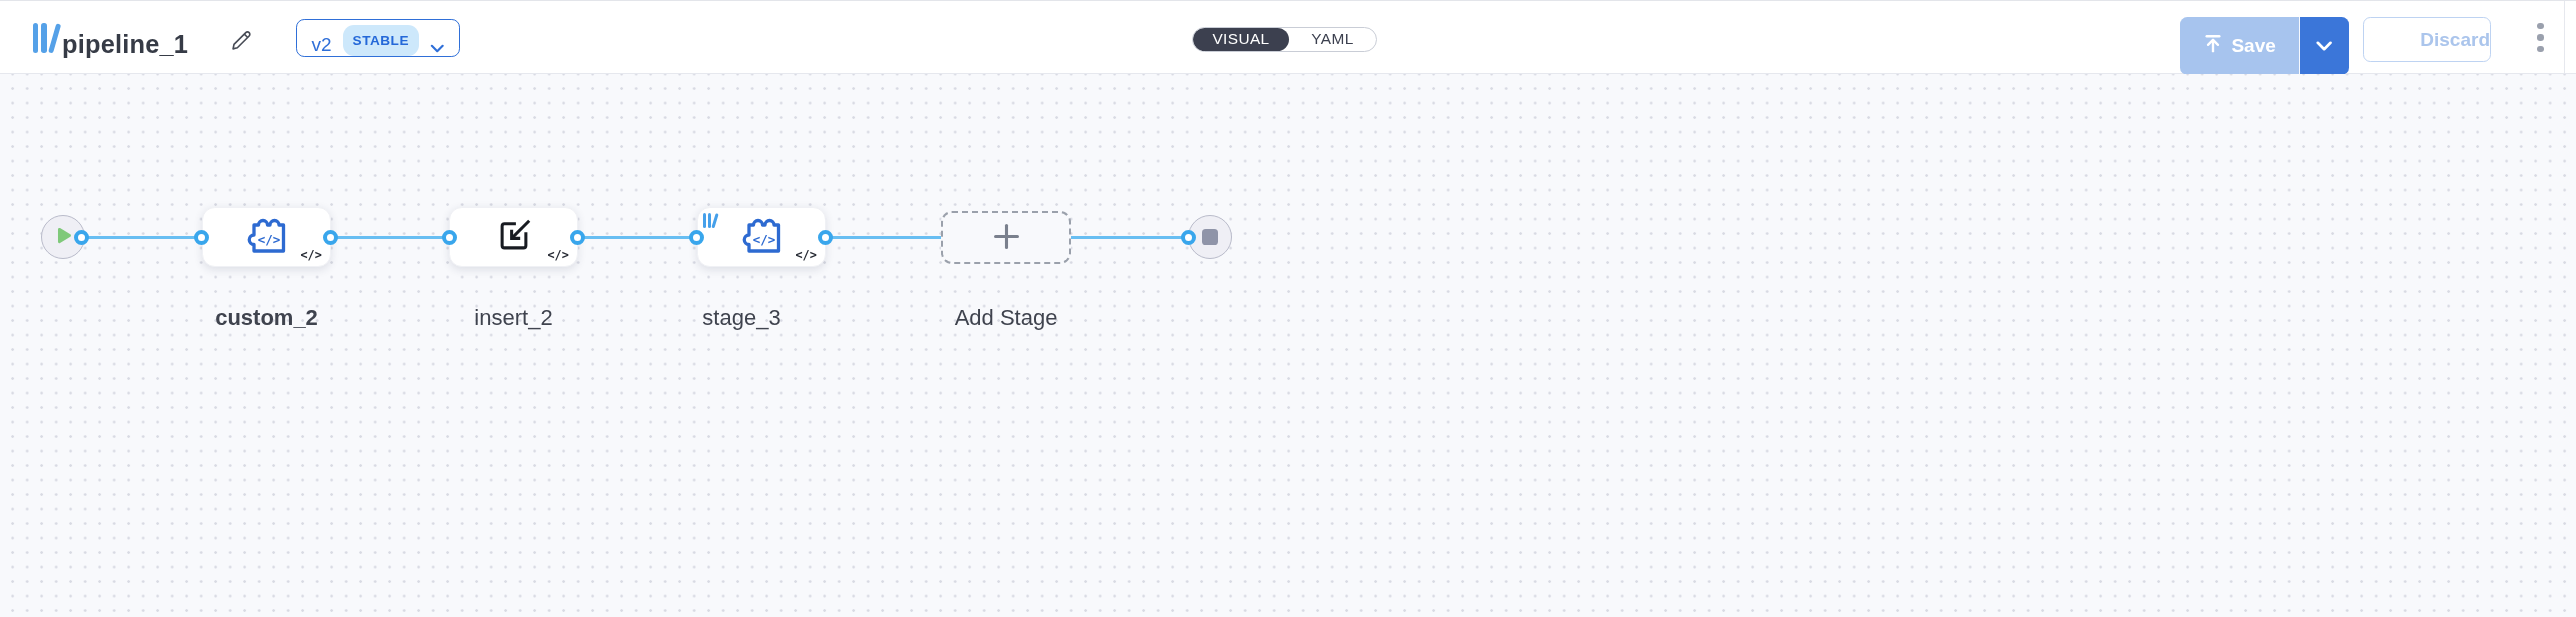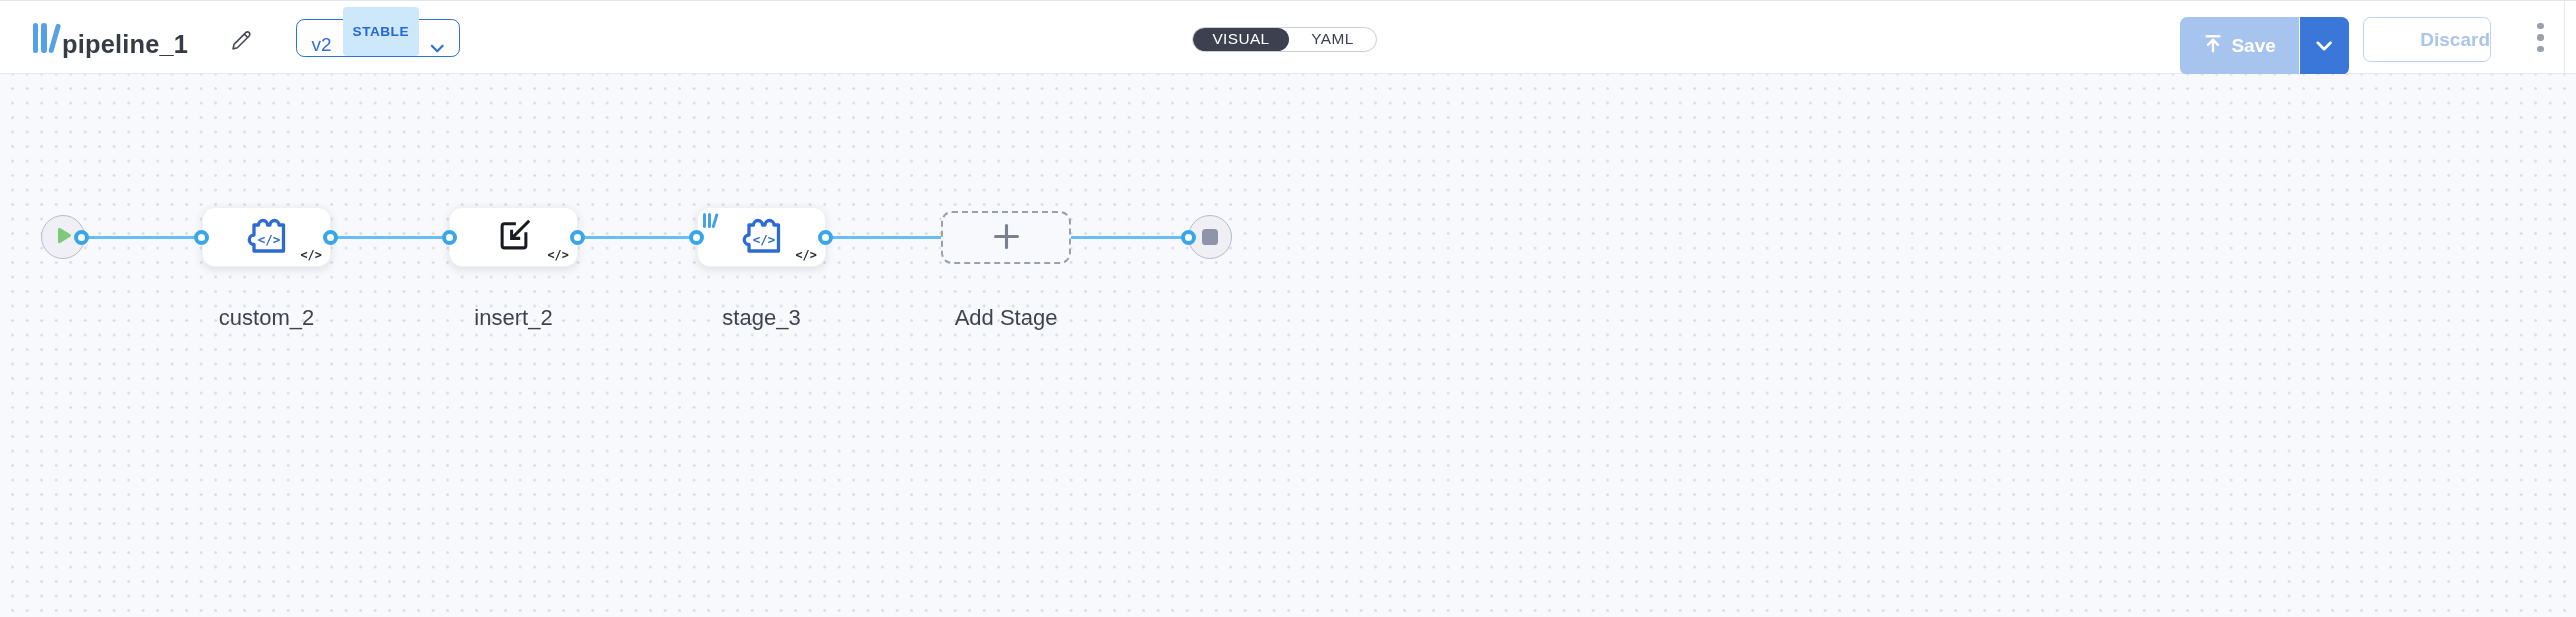--- a/index.html
+++ b/index.html
@@ -20,21 +20,21 @@
   .page-title { position:absolute; left:62px; top:0; height:86px; display:flex; align-items:center;
     font-size:25.4px; font-weight:bold; color:var(--title-color,#363b46); letter-spacing:0.2px; }
 
   .edit-btn { position:absolute; left:227px; top:23px; width:29px; height:29px;
     display:flex; align-items:center; justify-content:center; background:none; border:none; cursor:pointer; }
 
   .version { position:absolute; left:296px; top:18px; height:38px; display:inline-flex; align-items:flex-end;
     gap:11px; padding:0 14.5px; border:1.8px solid var(--accent-blue,#2f6fd8); border-radius:8.2px; background:#fff; cursor:pointer; }
   .version-label { font-size:19px; color:var(--accent-blue,#2f6fd8); }
   .stable-badge { background:var(--stable-bg,#cde8fb); color:var(--stable-text,#2468d8);
-    font-size:13.6px; font-weight:bold; letter-spacing:0.5px; padding:17px 10px; border-radius:4px; }
+    font-size:13.6px; font-weight:bold; letter-spacing:0.5px; padding:8px 10px; border-radius:11px; }
 
   .view-toggle { position:absolute; left:1192px; top:26px; width:185px; height:24.5px;
     border:1.4px solid #c9cdd6; border-radius:12.7px; background:#fff; display:flex; overflow:hidden; cursor:pointer; }
   .seg { display:flex; align-items:center; justify-content:center; font-size:15.4px; font-weight:normal;
     letter-spacing:0.4px; color:#3c404f; }
   .seg.active { width:96px; background:var(--dark-toggle,#3c404f); color:#fff; border-radius:11.8px; }
   .seg.inactive { flex:1; }
 
   .save-split { position:absolute; left:2180px; top:16.3px; height:58px; display:flex;
     border-radius:7.3px; overflow:hidden; }
@@ -220,19 +220,19 @@
         <path d="M17 5 V29"></path>
           <path d="M5 17 H29"></path>
       </svg>
     </span>
   </div>
 
   <div class="terminal end-node">
     <span class="stop-square"></span>
   </div>
 
-  <div class="node-label" style="left:202px;  width:129px;">custom_2</div>
+  <div class="node-label" style="left:202px;  width:129px;font-weight:bold;">custom_2</div>
   <div class="node-label" style="left:449px;  width:129px;">insert_2</div>
-  <div class="node-label" style="left:697px;  width:129px;">stage_3</div>
+  <div class="node-label" style="left:677px;  width:129px;">stage_3</div>
   <div class="node-label" style="left:941px; width:130px;">Add Stage</div>
 
 </div>
 
 
 </body></html>

